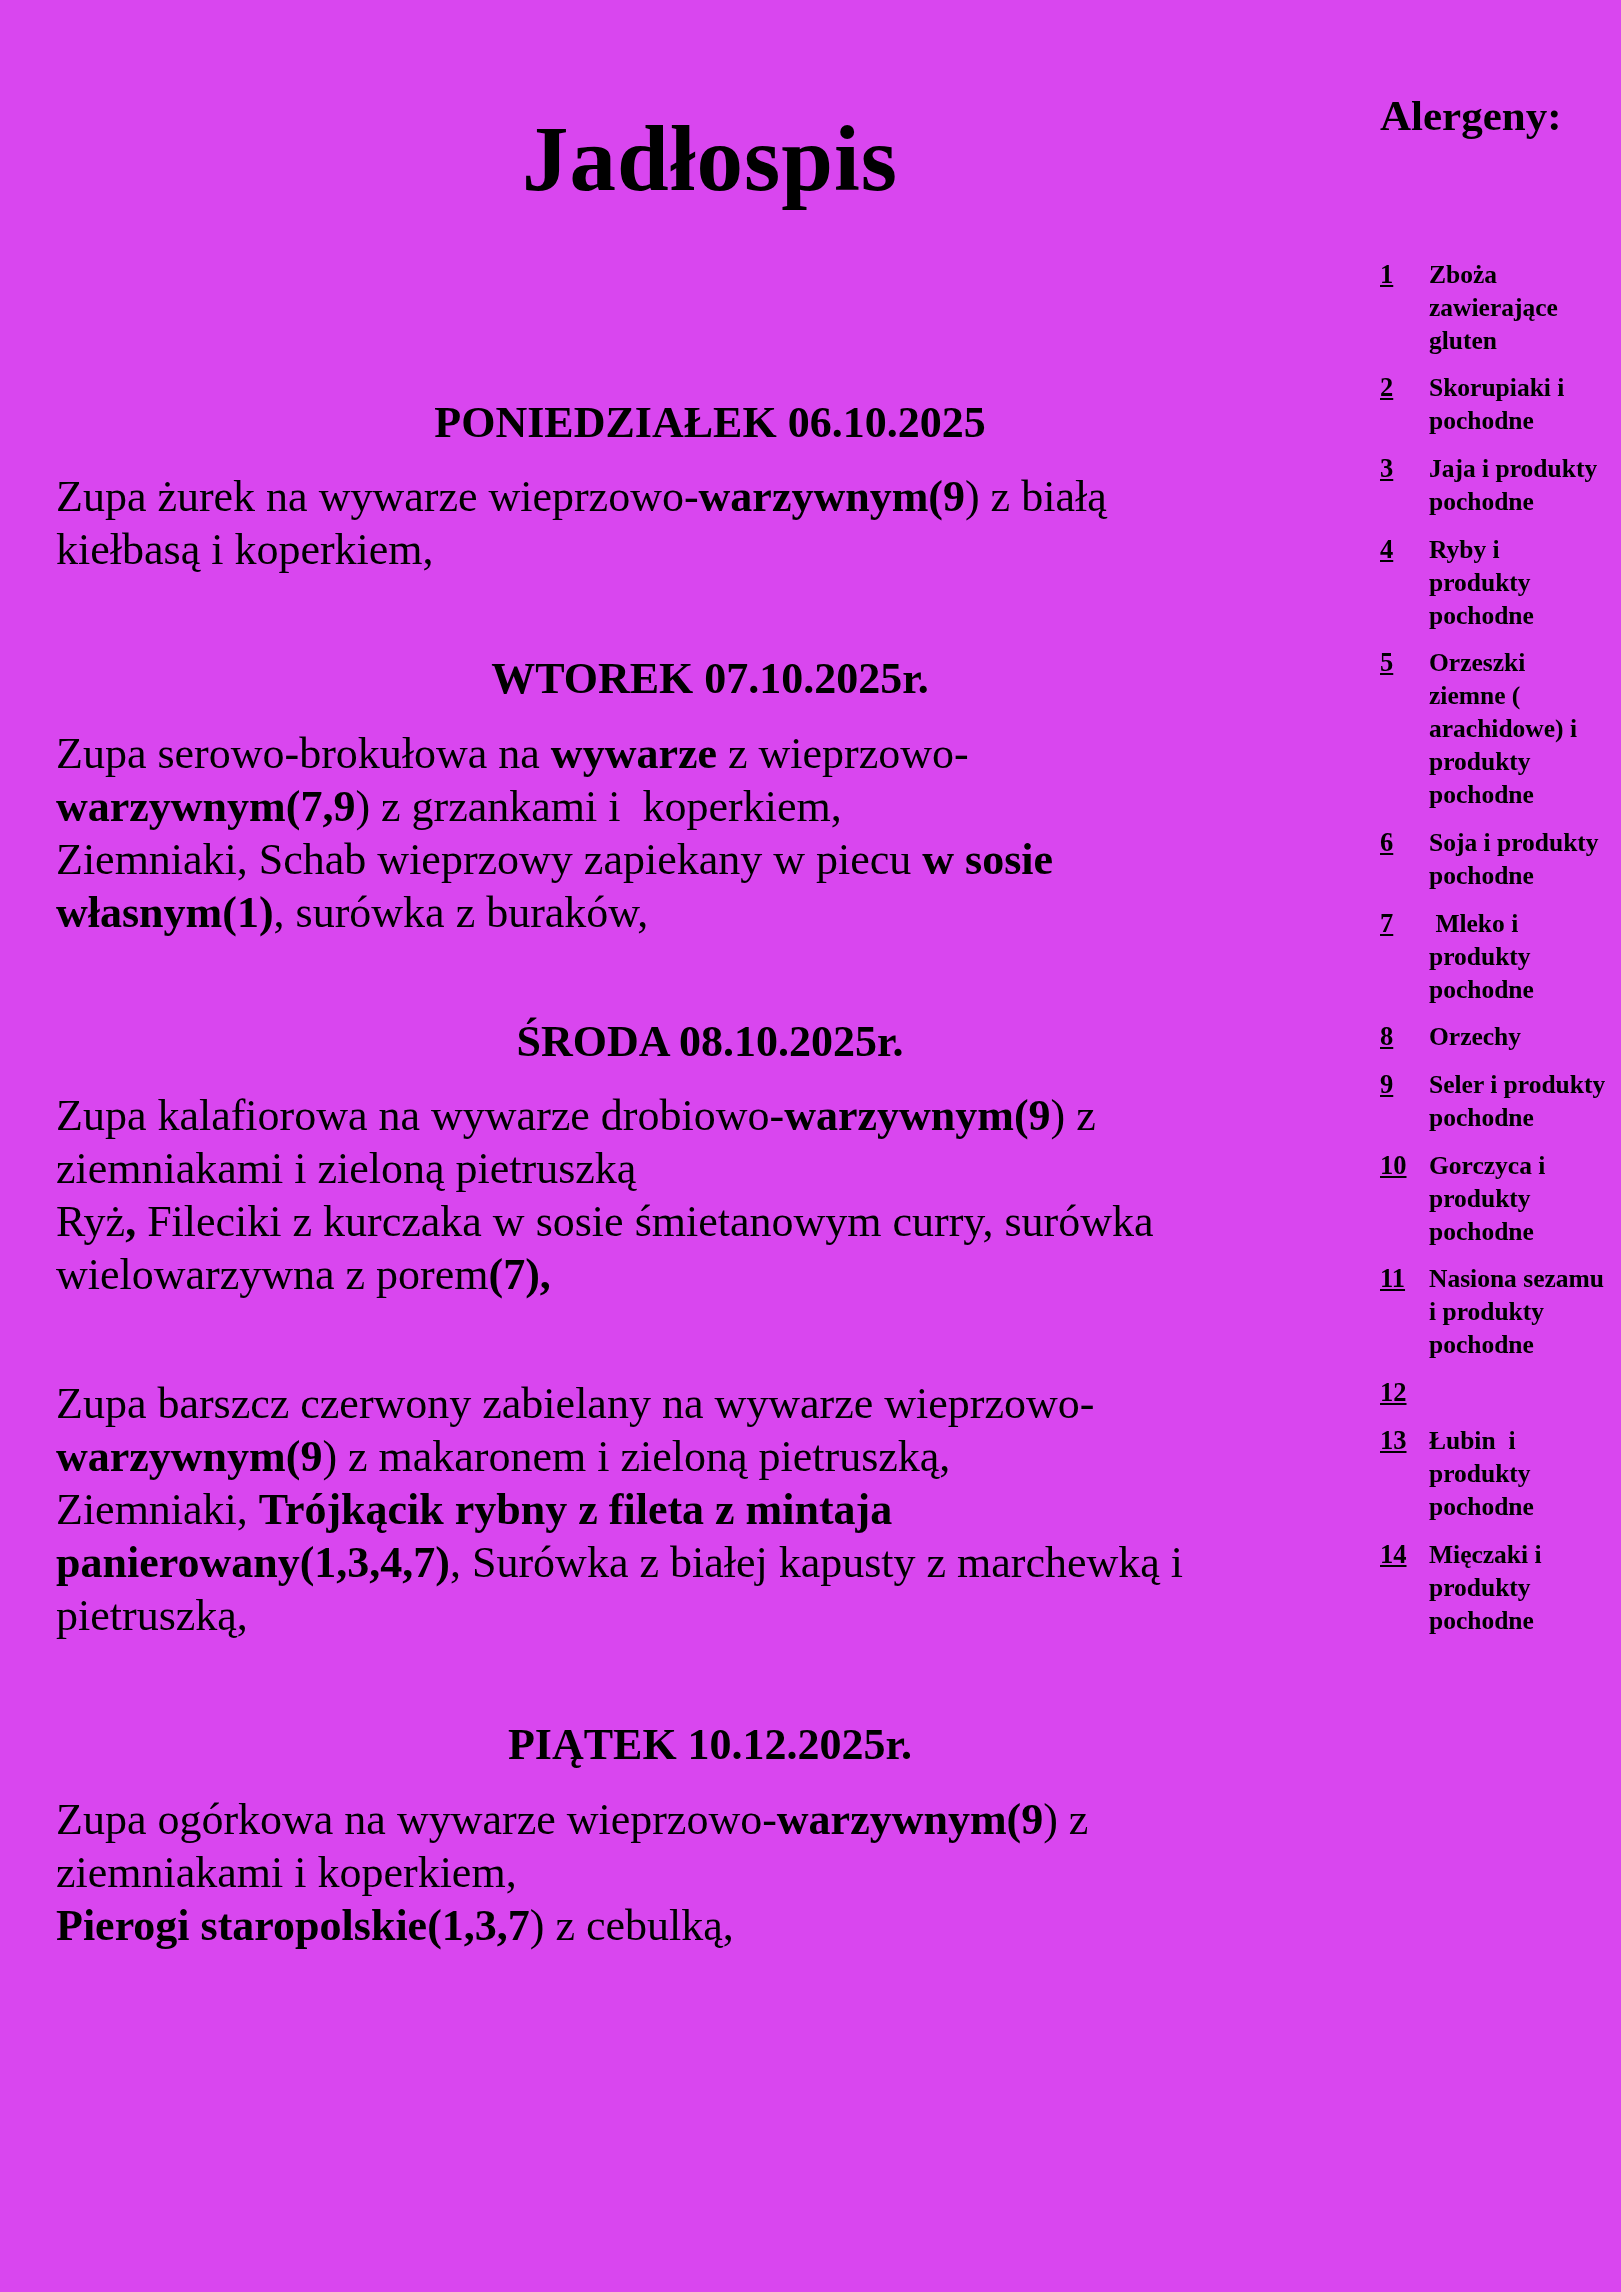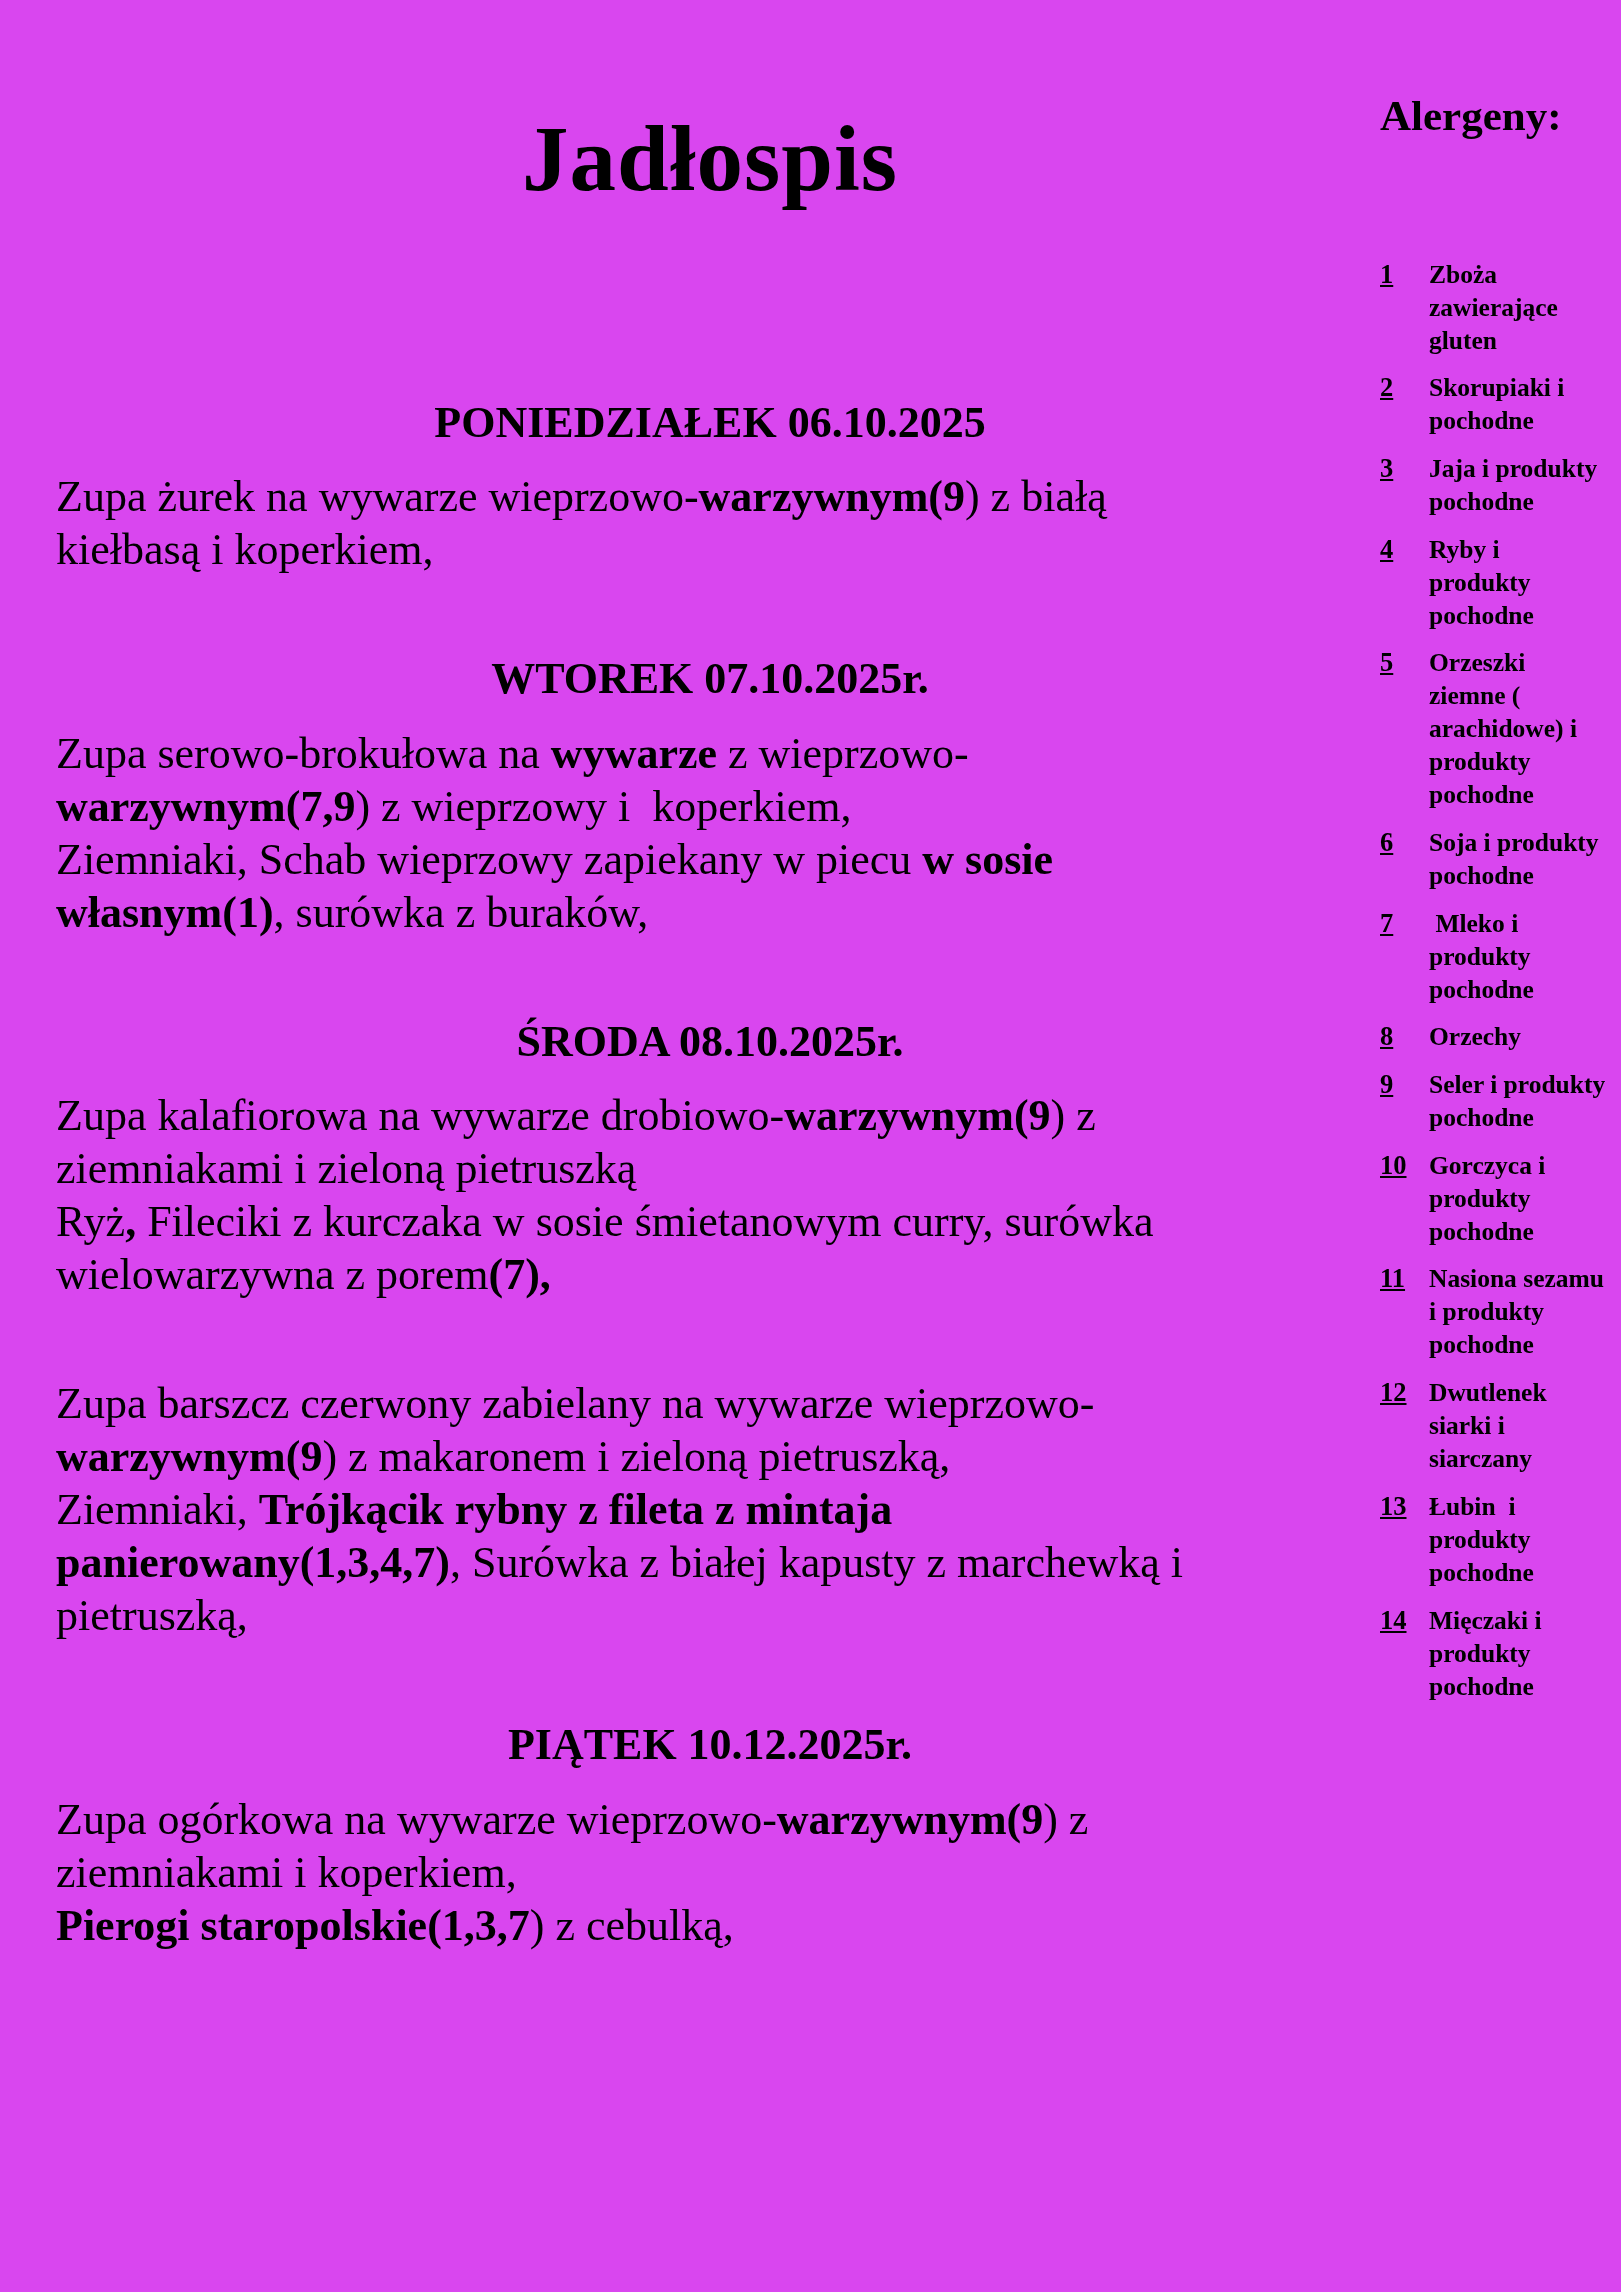--- a/index.html
+++ b/index.html
@@ -71,21 +71,21 @@
 
     <div class="days">
         <section class="day-section">
           <h2 class="day-heading">PONIEDZIAŁEK 06.10.2025</h2>
           <p class="day-line"><span class="seg">Zupa żurek na wywarze wieprzowo-</span><span class="seg bold">warzywnym(9</span><span class="seg">) z białą</span></p>
           <p class="day-line"><span class="seg">kiełbasą i koperkiem,</span></p>
         </section>
         <section class="day-section">
           <h2 class="day-heading">WTOREK 07.10.2025r.</h2>
           <p class="day-line"><span class="seg">Zupa serowo-brokułowa na </span><span class="seg bold">wywarze</span><span class="seg"> z wieprzowo-</span></p>
-          <p class="day-line"><span class="seg bold">warzywnym(7,9</span><span class="seg">) z wieprzowy i  koperkiem,</span></p>
+          <p class="day-line"><span class="seg bold">warzywnym(7,9</span><span class="seg">) z grzankami i  koperkiem,</span></p>
           <p class="day-line"><span class="seg">Ziemniaki, Schab wieprzowy zapiekany w piecu </span><span class="seg bold">w sosie</span></p>
           <p class="day-line"><span class="seg bold">własnym(1)</span><span class="seg">, surówka z buraków,</span></p>
         </section>
         <section class="day-section">
           <h2 class="day-heading">ŚRODA 08.10.2025r.</h2>
           <p class="day-line"><span class="seg">Zupa kalafiorowa na wywarze drobiowo-</span><span class="seg bold">warzywnym(9</span><span class="seg">) z</span></p>
           <p class="day-line"><span class="seg">ziemniakami i zieloną pietruszką</span></p>
           <p class="day-line"><span class="seg">Ryż</span><span class="seg bold">,</span><span class="seg"> Fileciki z kurczaka w sosie śmietanowym curry, surówka</span></p>
           <p class="day-line"><span class="seg">wielowarzywna z porem</span><span class="seg bold">(7),</span></p>
         </section>
@@ -148,21 +148,20 @@
         <div class="allergen-item">
           <div class="allergen-number">10</div>
           <div class="allergen-label">Gorczyca i produkty pochodne</div>
         </div>
         <div class="allergen-item">
           <div class="allergen-number">11</div>
           <div class="allergen-label">Nasiona sezamu i produkty pochodne</div>
         </div>
         <div class="allergen-item">
           <div class="allergen-number">12</div>
-          <div class="allergen-label">Dwutlenek siarki i siarczany</div>
         </div>
         <div class="allergen-item">
           <div class="allergen-number">13</div>
           <div class="allergen-label">Łubin  i produkty pochodne</div>
         </div>
         <div class="allergen-item">
           <div class="allergen-number">14</div>
           <div class="allergen-label">Mięczaki i produkty pochodne</div>
         </div>
       </div>

